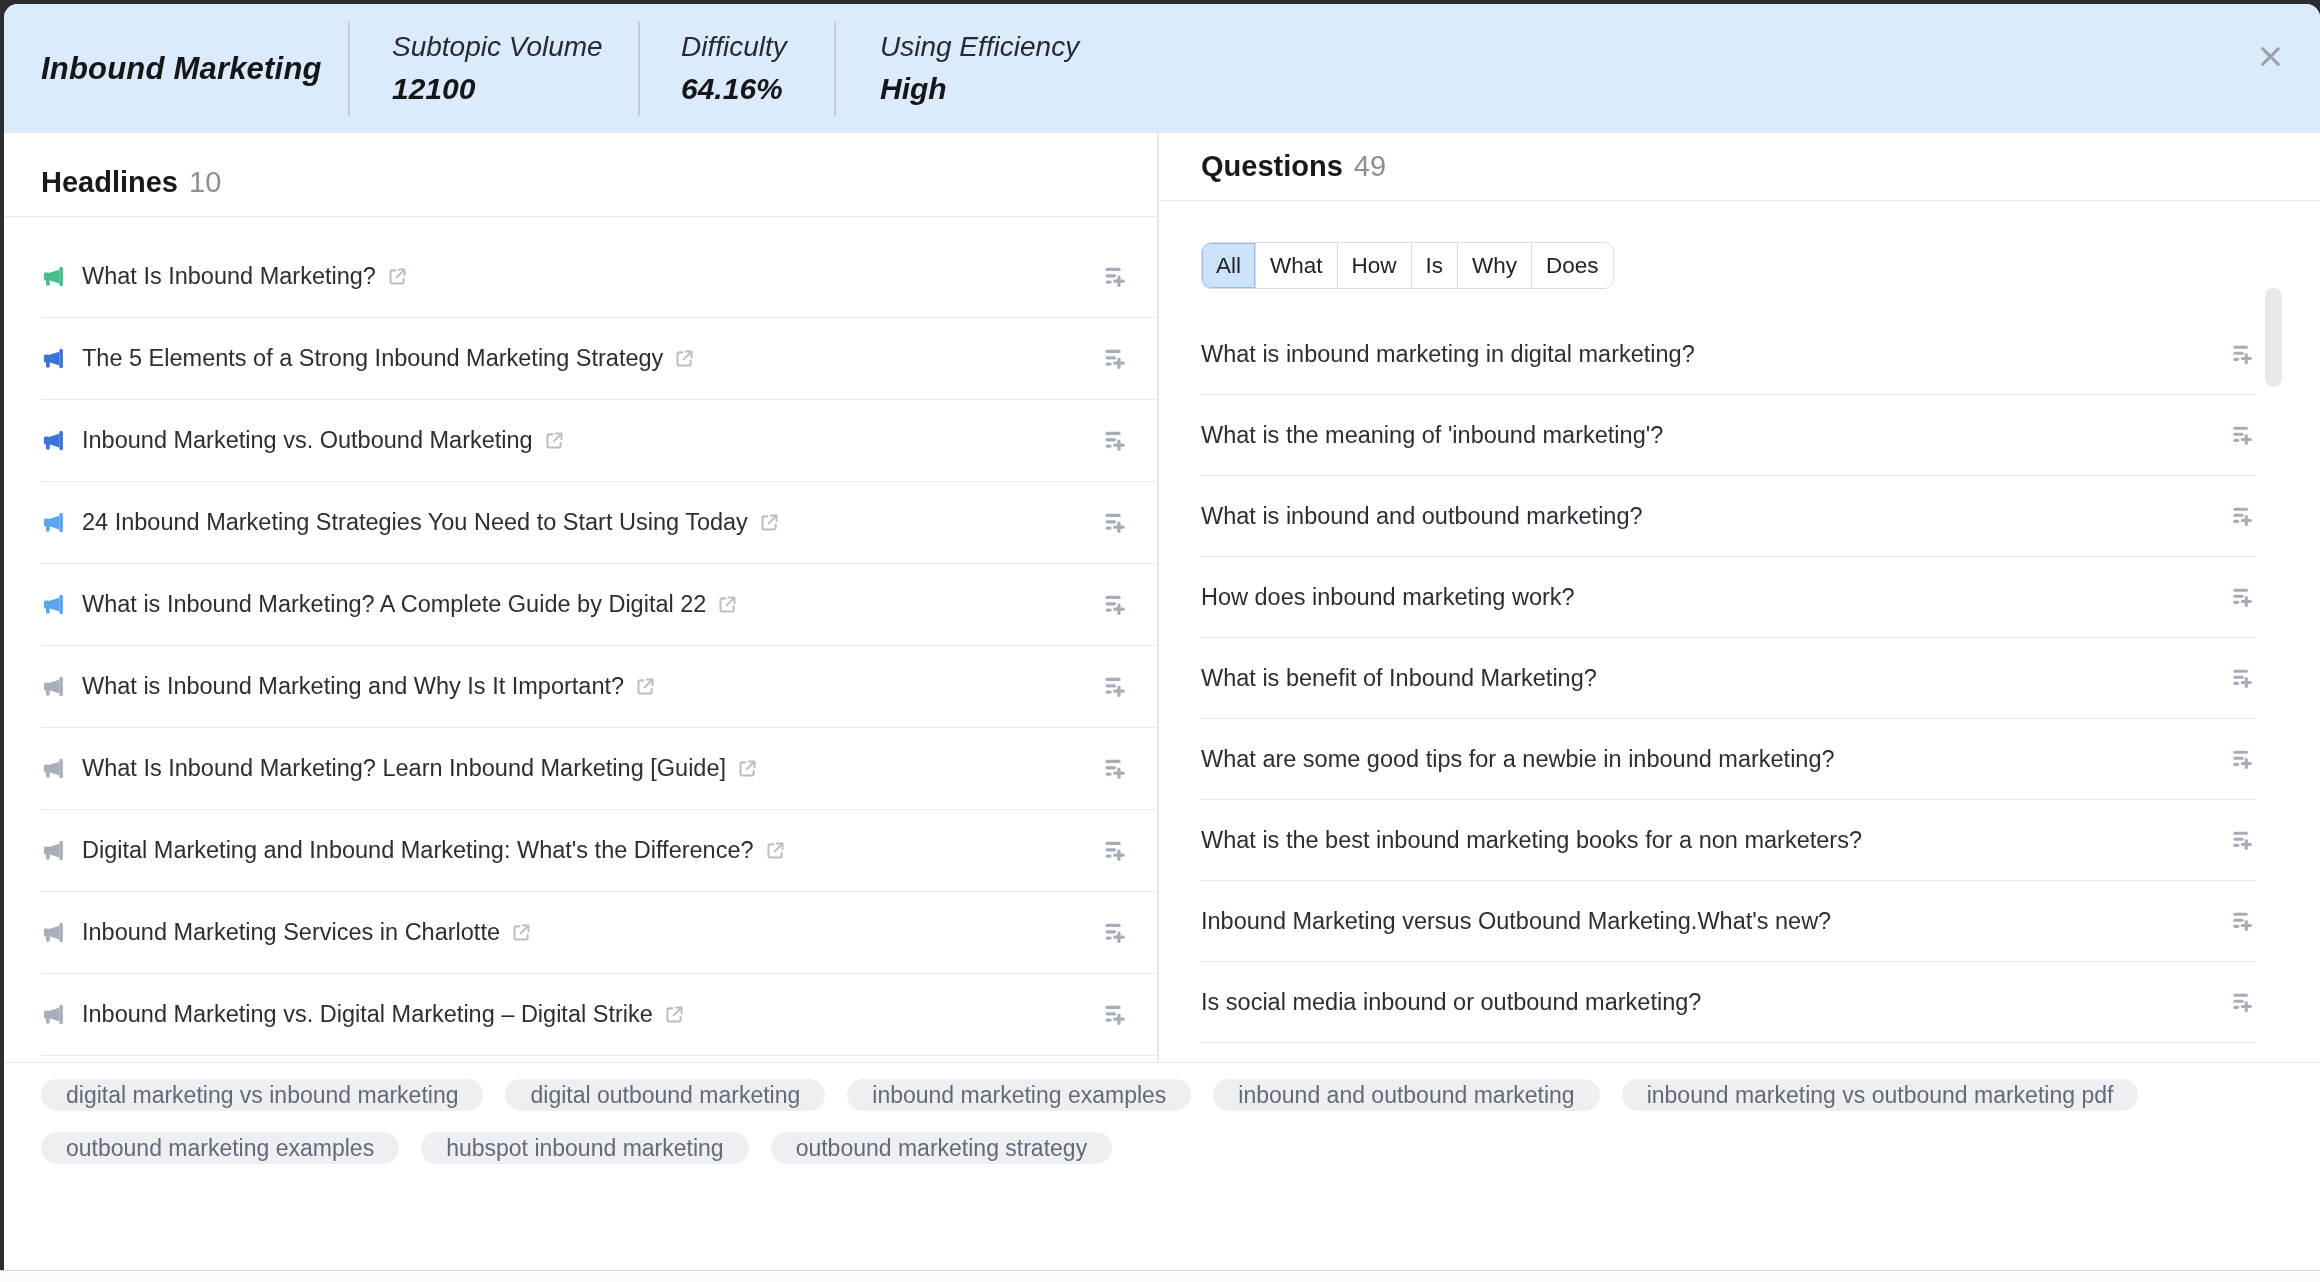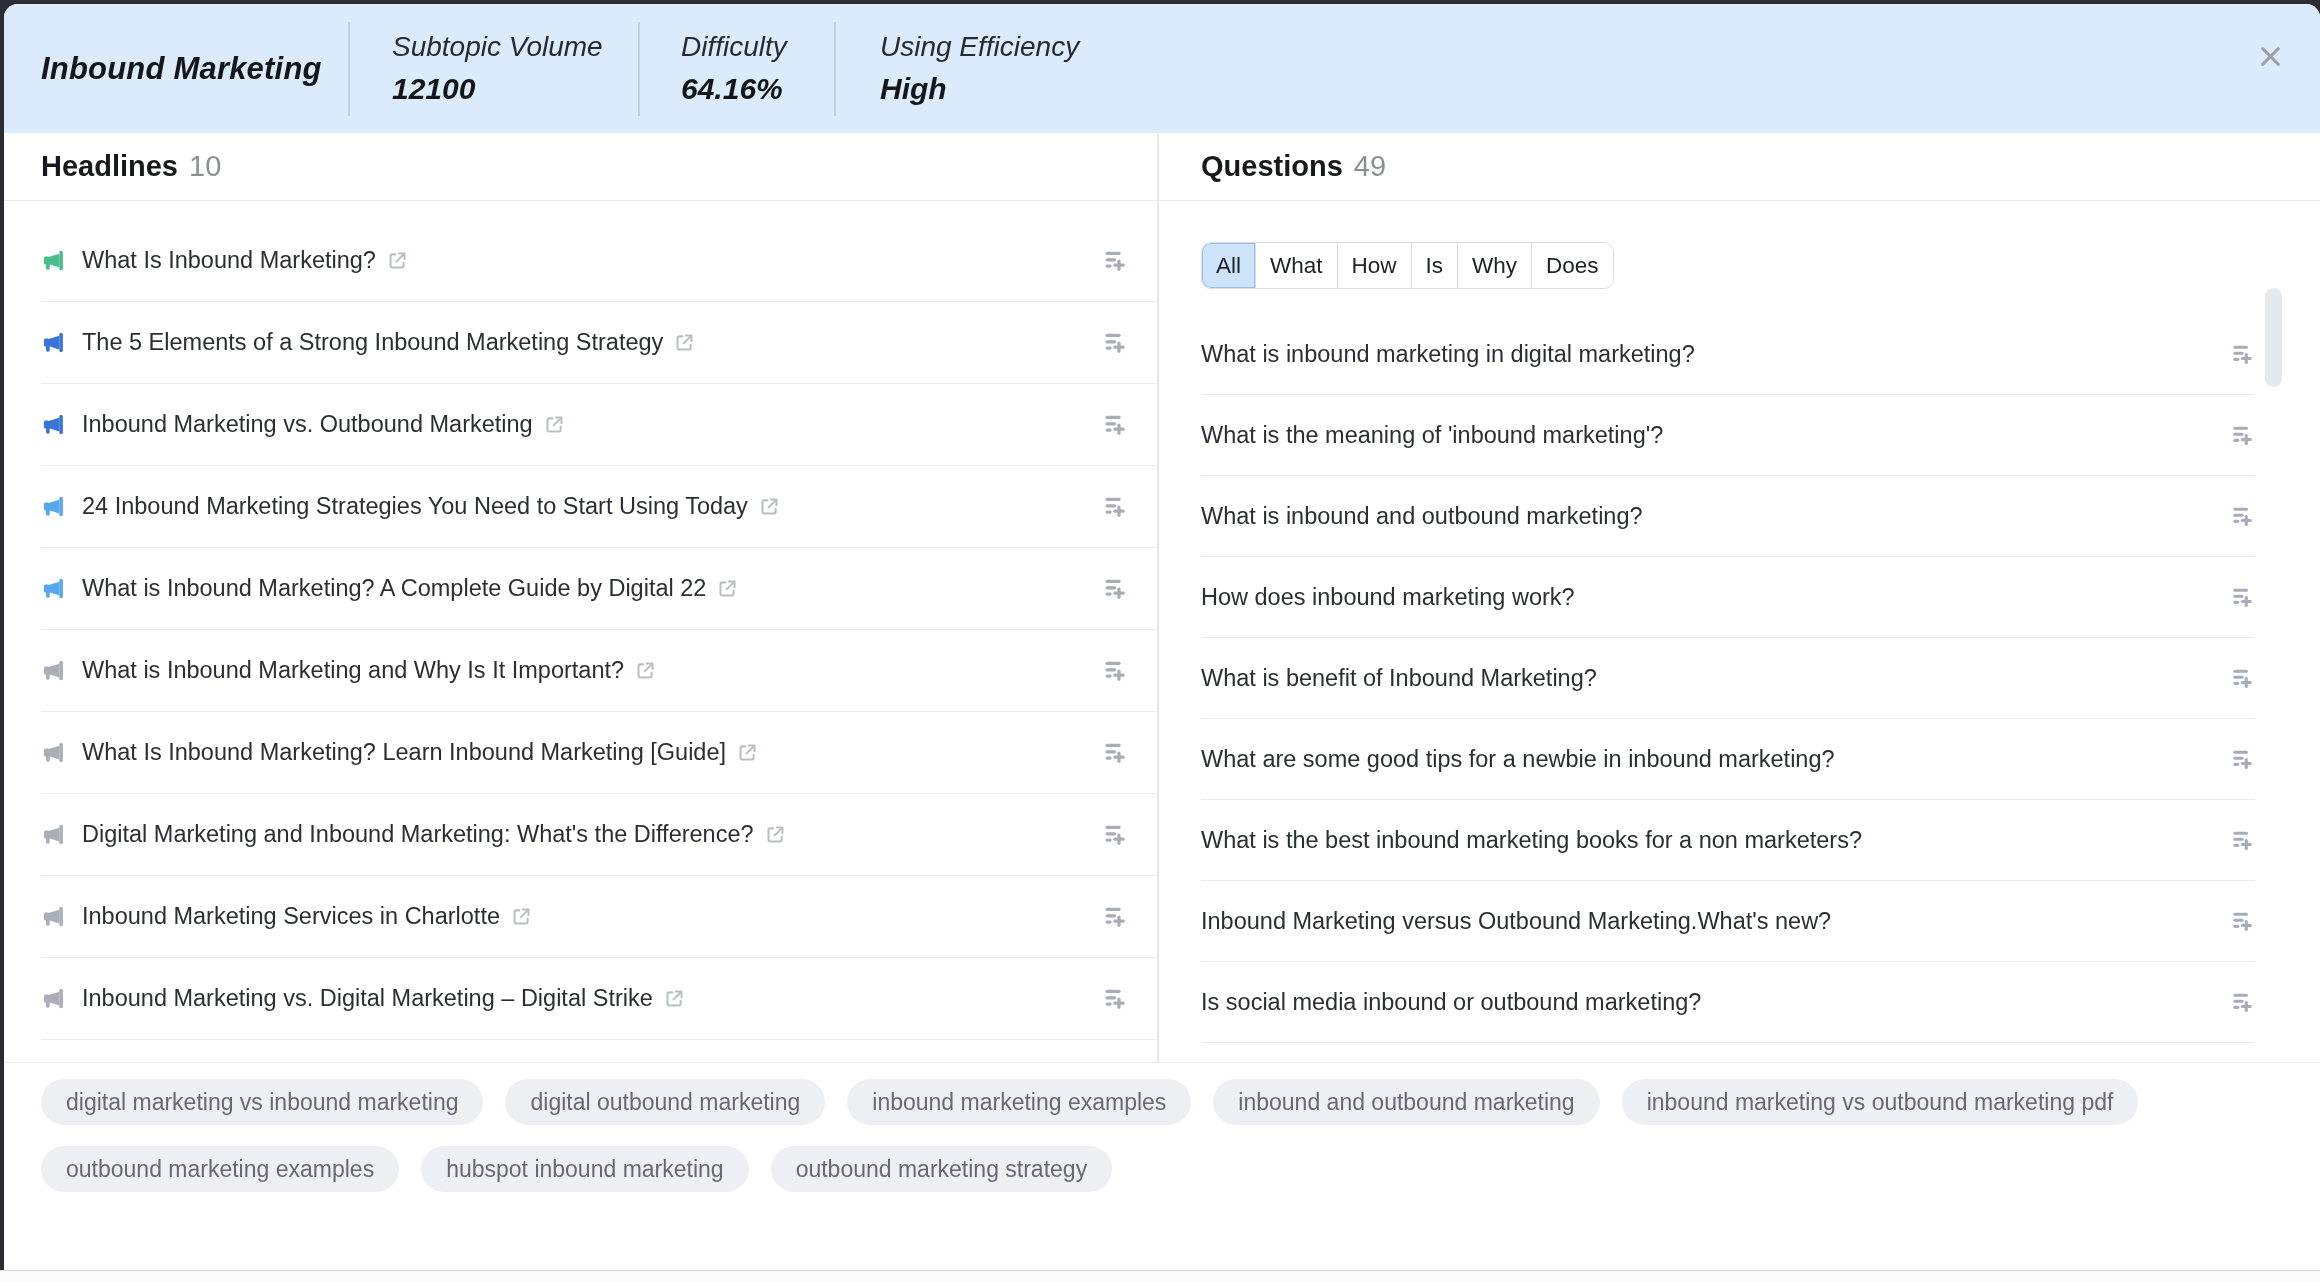--- a/index.html
+++ b/index.html
@@ -38,21 +38,21 @@
     display:flex;align-items:center;justify-content:center;cursor:pointer;border:0;background:transparent;padding:0;
   }
   
   .content{position:absolute;top:129px;left:0;right:0;height:929px;display:flex;}
   .panel-left{width:1153px;position:relative;}
   .v-divider{width:2px;background:#E5E7EA;}
   .panel-right{flex:1;position:relative;}
   .sec-head{
     height:67px;border-bottom:1px solid #E8E9EC;display:flex;align-items:center;
   }
-  .panel-left .sec-head{padding-left:37px;}
+  .panel-left .sec-head{padding-left:37px;margin-top:16px;}
   .panel-right .sec-head{padding-left:42px;}
   .sec-title{font-size:29px;font-weight:bold;color:#17191E;}
   .sec-count{font-size:29px;color:#8A8F98;margin-left:11px;font-weight:400;}
   
   .hl-list{padding:19px 0 0 37px;}
   .hl-row{
     height:81px;display:flex;align-items:center;border-bottom:1px solid #EAEBEE;
     padding-right:29px;
   }
   .hl-link{display:flex;align-items:center;min-width:0;}
@@ -84,21 +84,21 @@
     background:#E7E8EA;border-radius:9px;
   }
   
   .related{
     position:absolute;left:0;right:0;top:1058px;height:209px;background:#fff;
     border-top:1px solid #E8E9EC;padding-left:37px;box-sizing:border-box;
   }
   .related .sec-head2{margin-top:20px;display:flex;align-items:baseline;}
   .chips{display:flex;flex-wrap:wrap;gap:21px 22px;margin-top:16px;max-width:2240px;}
   .chip{
-    height:46px;display:inline-flex;align-items:center;padding:0 25px;
+    height:32px;display:inline-flex;align-items:center;padding:0 25px;
     background:#EEEFF3;border-radius:23px;font-size:23px;color:#646A75;
     border:0;cursor:pointer;font-family:inherit;white-space:nowrap;
   }
   svg{display:block;}
 </style>
 </head>
 <body>
 
 <div class="modal">
 

